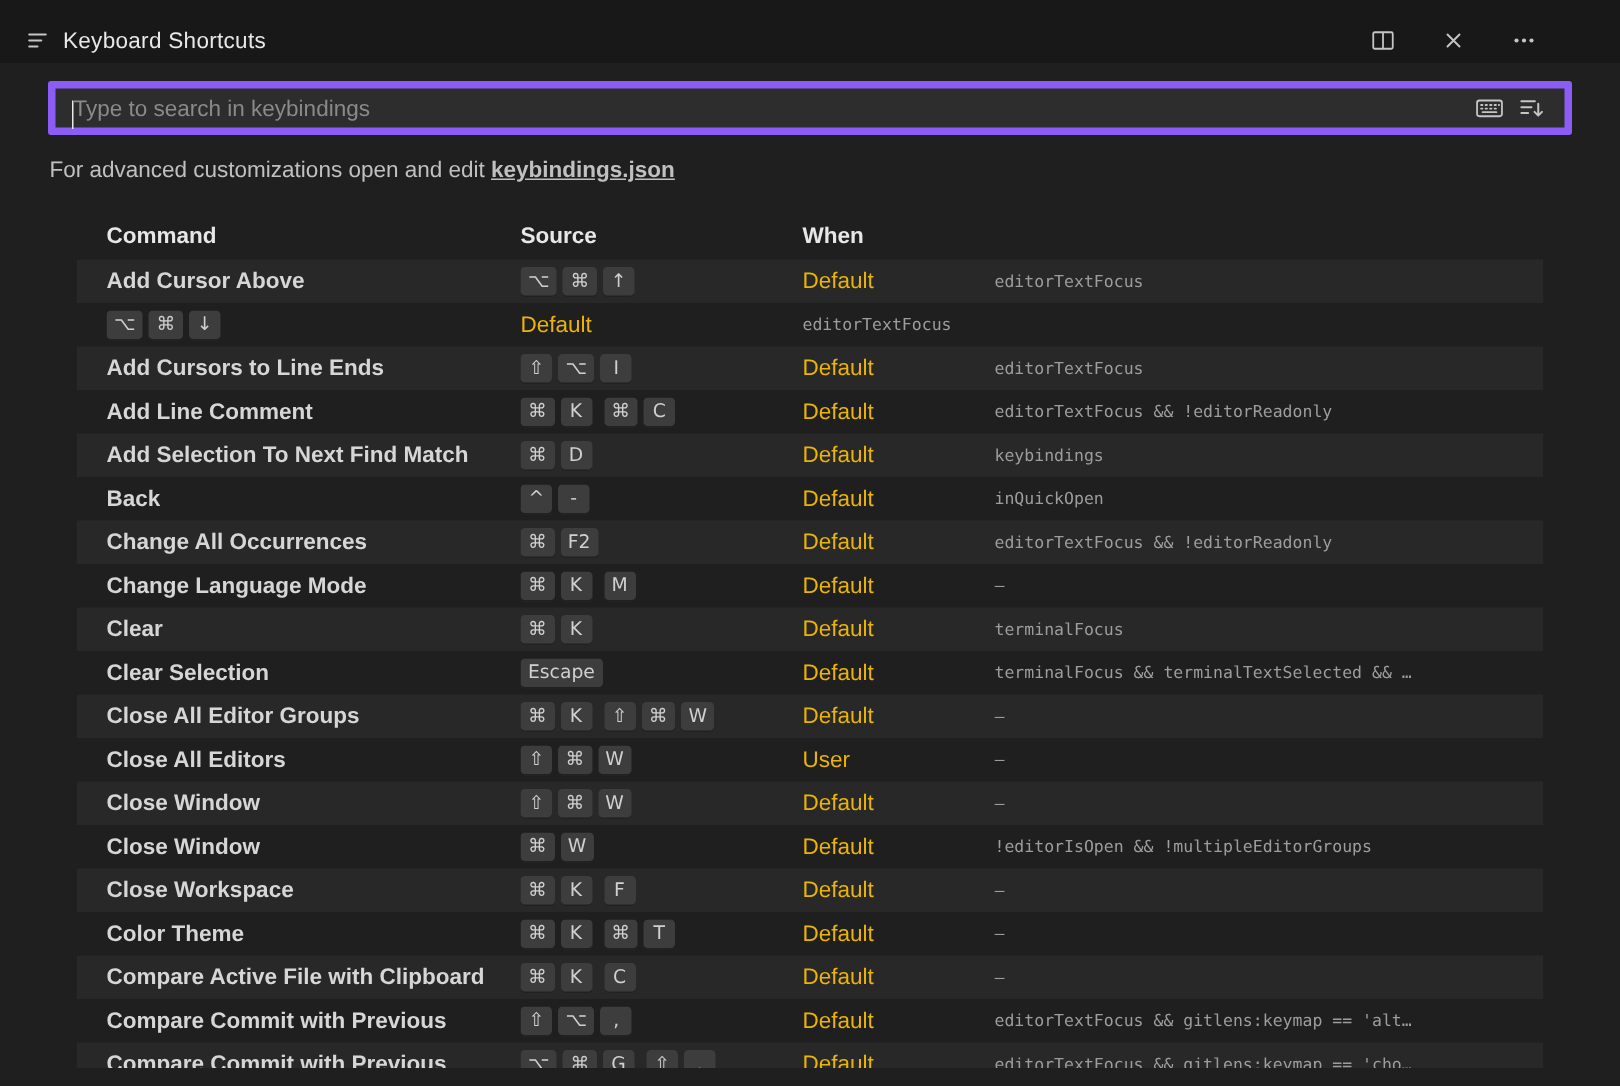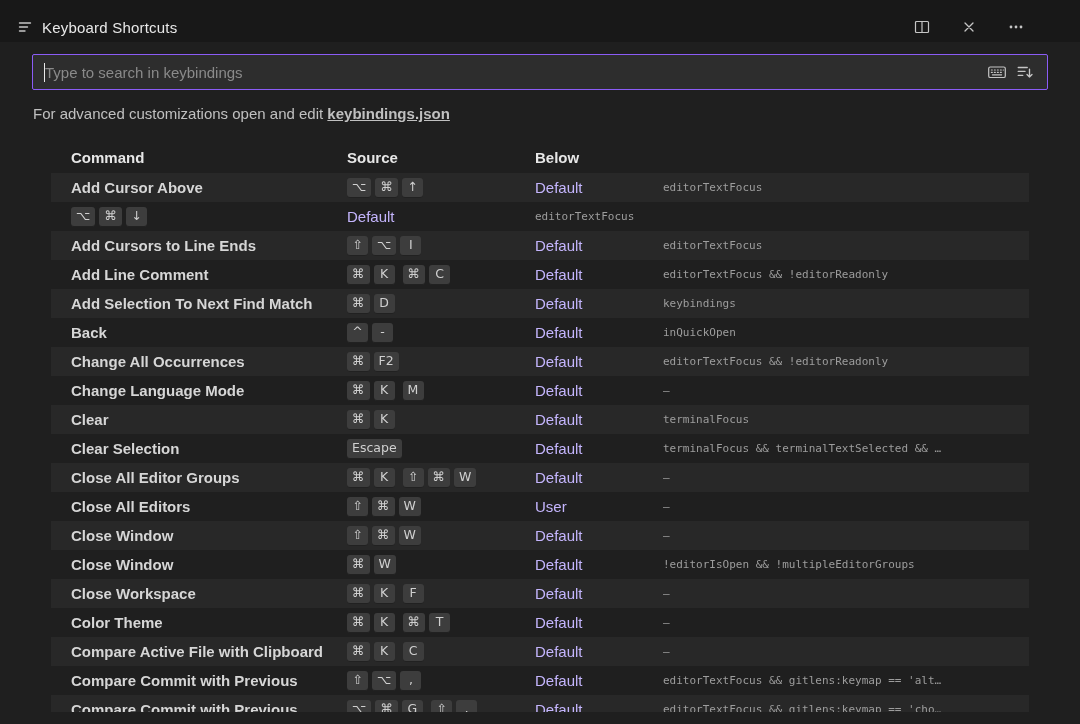--- a/index.html
+++ b/index.html
@@ -18,21 +18,21 @@
   .title{ color:#e8e8e8; font-size:15px; letter-spacing:.2px; }
   .tb-spacer{ flex:1; }
   .tb-icon{
     width:28px; height:28px; flex:none; display:flex; align-items:center;
     justify-content:center; color:#c5c5c5; border-radius:5px; cursor:pointer;
   }
   .tb-icon + .tb-icon{ margin-left:10px; }
   
   .searchbar{
     margin:12px 32px 0; height:36px; flex:none; position:relative;
-    border:1px solid #8b5cf6; background:#2d2d2d; border-radius:2px;
+    border:5px solid #8b5cf6; background:#2d2d2d; border-radius:2px;
     display:flex; align-items:center; padding:0 8px 0 12px;
   }
   .caret{
     position:absolute; left:11px; top:8px; width:1px; height:19px;
     background:#e8e8e8;
   }
   .search-input{
     flex:1; background:transparent; border:none; outline:none;
     color:#cccccc; font-size:15px; font-family:"Liberation Sans", sans-serif;
   }
@@ -61,21 +61,21 @@
   }
   .col-keybinding{ display:flex; align-items:center; gap:8px; overflow:hidden; }
   .chord{ display:flex; align-items:center; gap:4px; }
   .key{
     background:#3d3d3d; color:#d0d0d0; border-radius:3px; height:20px;
     min-width:21px; padding:0 5px; display:inline-flex; align-items:center;
     justify-content:center; font-size:12.5px; line-height:1;
     font-family:"DejaVu Sans", sans-serif;
     box-shadow: inset 0 -1px 0 rgba(0,0,0,0.45);
   }
-  .col-source{ color:#c4b5fd; font-size:15px; white-space:nowrap; }
+  .col-source{ color:#eab308; font-size:15px; white-space:nowrap; }
   .col-when{
     font-family:"DejaVu Sans Mono", monospace; font-size:11px; color:#9d9d9d;
     white-space:nowrap; overflow:hidden; padding-right:4px;
   }
 </style>
 </head>
 <body>
 
 <div class="window">
 
@@ -123,21 +123,21 @@
       </svg>
     </span>
   </div>
 
   <p class="help"><span>For advanced customizations open and edit </span><a>keybindings.json</a></p>
 
   <div class="table">
     <div class="thead">
       <span>Command</span>
       <span>Source</span>
-      <span>Below</span>
+      <span>When</span>
     </div>
     <div class="tbody">
   <div class="row alt">
     <div class="cell col-command">Add Cursor Above</div>
     <div class="cell col-keybinding">
             <span class="chord">
               <span class="key">⌥</span>
               <span class="key">⌘</span>
               <span class="key">↑</span>
             </span>

